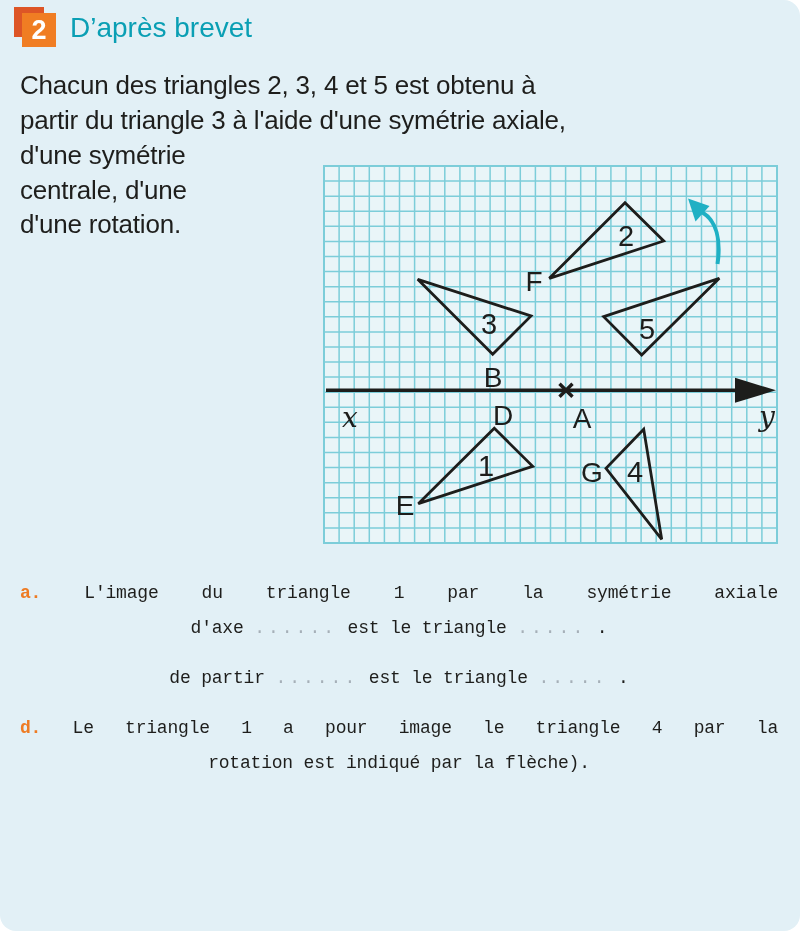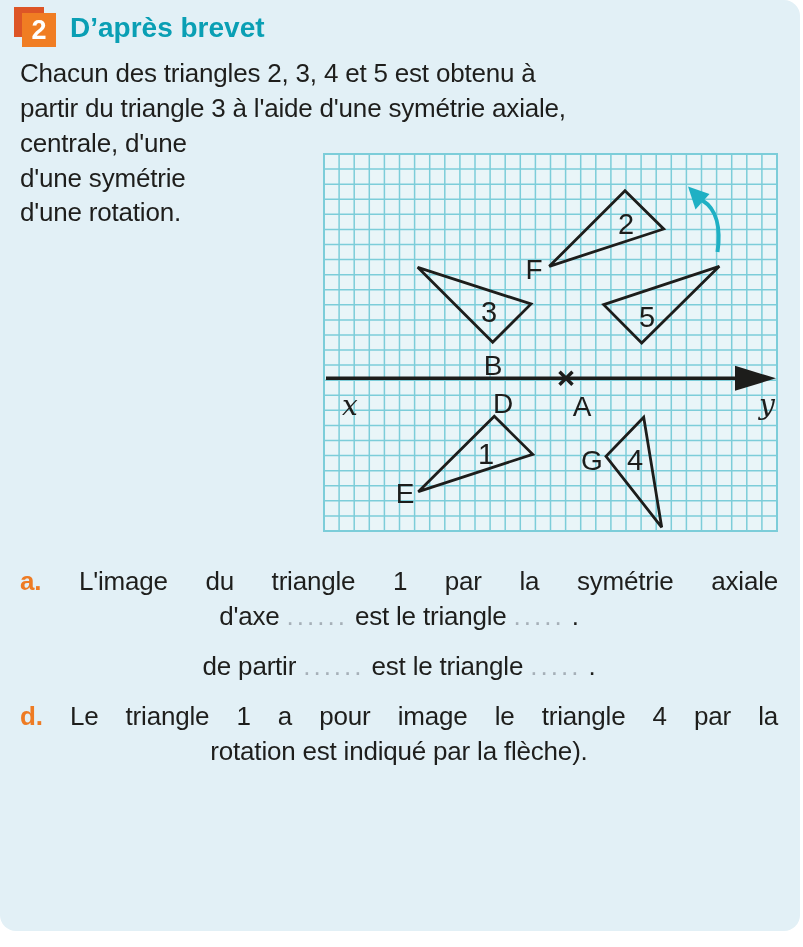--- a/index.html
+++ b/index.html
@@ -12,30 +12,30 @@
     position:absolute;left:0;top:0;width:800px;height:931px;
     background:#e2f0f6;border-radius:0 16px 16px 16px;overflow:hidden;
   }
   .header{position:absolute;left:14px;top:7px;height:42px;display:flex;align-items:center;}
   .badge{position:relative;width:44px;height:42px;flex:0 0 auto;}
   .badge-back{position:absolute;left:0;top:0;width:30px;height:30px;background:#dd5526;}
   .badge-front{
     position:absolute;left:8px;top:6px;width:34px;height:34px;background:#f07d23;
     color:#ffffff;font-weight:bold;font-size:27px;display:flex;align-items:center;justify-content:center;
   }
-  .title{color:#0a9fb4;font-size:28px;font-weight:bold;margin-left:12px;white-space:nowrap;}
-  .content{position:absolute;left:20px;top:56px;width:758px;}
+  .title{color:#0a9fb4;font-size:28px;font-weight:normal;margin-left:12px;white-space:nowrap;}
+  .content{position:absolute;left:20px;top:68px;width:758px;}
   .intro-line{font-size:26px;line-height:35px;letter-spacing:-0.2px;}
   .side .intro-line{line-height:34.5px;}
   .mid{display:flex;align-items:flex-start;}
   .side{width:250px;}
   .fig{margin-left:auto;margin-top:27px;width:455px;height:379px;}
   .fig svg{display:block;}
   .questions{margin-top:32px;}
-  .question{margin-bottom:15px;font-size:26px;line-height:35px;letter-spacing:-0.2px;}
+  .question{margin-bottom:15px;font-size:18px;line-height:35px;letter-spacing:-0.2px;font-family:Liberation Mono, monospace;}
   .q-line{text-align:center;}
   .q-line.jl{text-align:justify;text-align-last:justify;}
   .q-label{color:#ee7b23;font-weight:bold;}
   .q-dots{color:#a6b0b8;letter-spacing:3px;}
 </style>
 </head>
 <body>
 
 <div class="panel">
   <div class="header">
@@ -47,22 +47,22 @@
   </div>
 
   <div class="content">
     <div>
       <div class="intro-line">Chacun des triangles 2, 3, 4 et 5 est obtenu à</div>
       <div class="intro-line">partir du triangle 3 à l'aide d'une symétrie axiale,</div>
     </div>
 
     <div class="mid">
       <div class="side">
+        <div class="intro-line">d'une symétrie</div>
         <div class="intro-line">centrale, d'une</div>
-        <div class="intro-line">d'une symétrie</div>
         <div class="intro-line">d'une rotation.</div>
       </div>
       <div class="fig">
         <svg id="diagram" width="455" height="379" viewBox="0 0 455 379">
             <rect x="1" y="1" width="453" height="377" fill="#e9f5f8"></rect>
             <path d="M 1 1 V 378 M 16.1 1 V 378 M 31.2 1 V 378 M 46.3 1 V 378 M 61.4 1 V 378 M 76.5 1 V 378 M 91.6 1 V 378 M 106.7 1 V 378 M 121.8 1 V 378 M 136.9 1 V 378 M 152 1 V 378 M 167.1 1 V 378 M 182.2 1 V 378 M 197.29999999999998 1 V 378 M 212.4 1 V 378 M 227.5 1 V 378 M 242.6 1 V 378 M 257.7 1 V 378 M 272.8 1 V 378 M 287.9 1 V 378 M 303 1 V 378 M 318.09999999999997 1 V 378 M 333.2 1 V 378 M 348.3 1 V 378 M 363.4 1 V 378 M 378.5 1 V 378 M 393.59999999999997 1 V 378 M 408.7 1 V 378 M 423.8 1 V 378 M 438.9 1 V 378 M 454 1 V 378 M 1 1 H 454 M 1 16.08 H 454 M 1 31.16 H 454 M 1 46.24 H 454 M 1 61.32 H 454 M 1 76.4 H 454 M 1 91.48 H 454 M 1 106.56 H 454 M 1 121.64 H 454 M 1 136.72 H 454 M 1 151.8 H 454 M 1 166.88 H 454 M 1 181.96 H 454 M 1 197.04 H 454 M 1 212.12 H 454 M 1 227.2 H 454 M 1 242.28 H 454 M 1 257.36 H 454 M 1 272.44 H 454 M 1 287.52 H 454 M 1 302.6 H 454 M 1 317.68 H 454 M 1 332.76 H 454 M 1 347.84 H 454 M 1 362.92 H 454 M 1 378 H 454 " stroke="#7ccdd9" stroke-width="1.5" fill="none"></path>
             <rect x="1" y="1" width="453" height="377" fill="none" stroke="#7ccdd9" stroke-width="2"></rect>
             <line x1="3" y1="225.3" x2="414" y2="225.3" stroke="#1d1d1b" stroke-width="3.4"></line>
             <polygon points="412,212.8 453,225.3 412,237.8" fill="#1d1d1b"></polygon>
             <path d="M 236.5 218.8 L 249.5 231.8 M 236.5 231.8 L 249.5 218.8" stroke="#1d1d1b" stroke-width="3.4" fill="none"></path>

